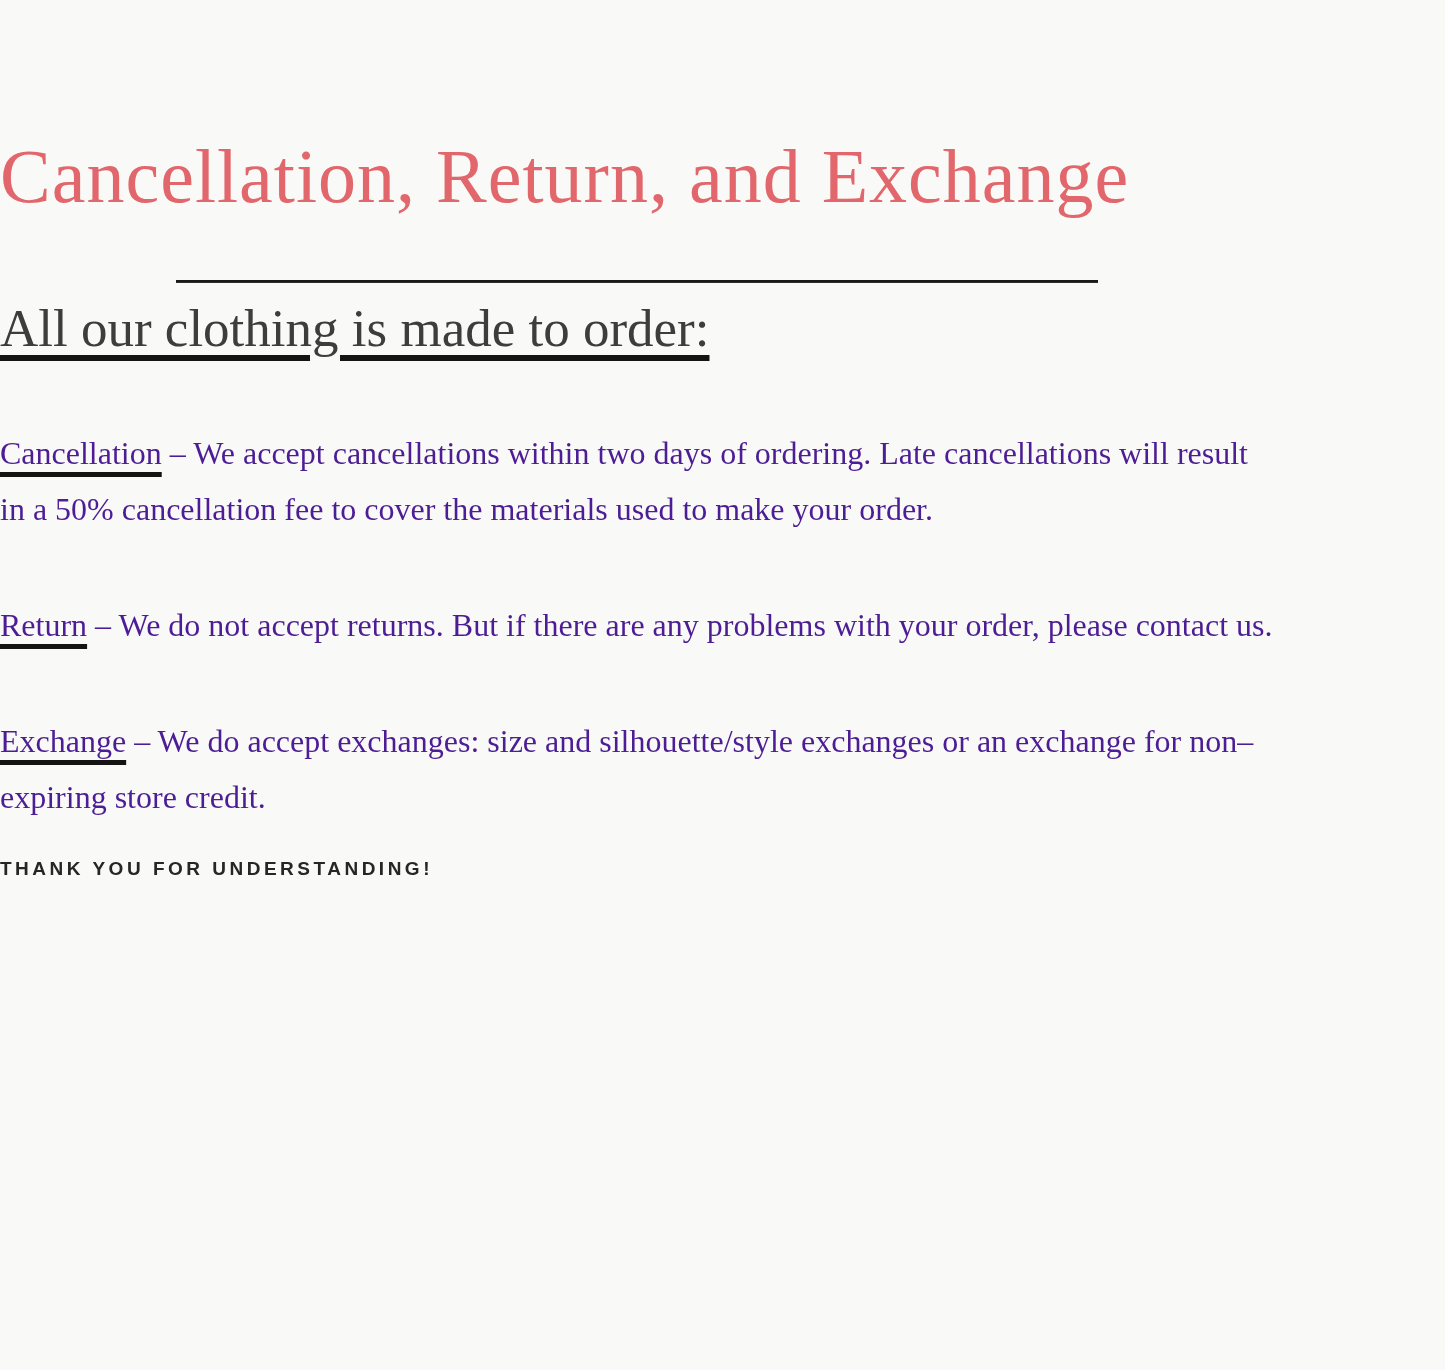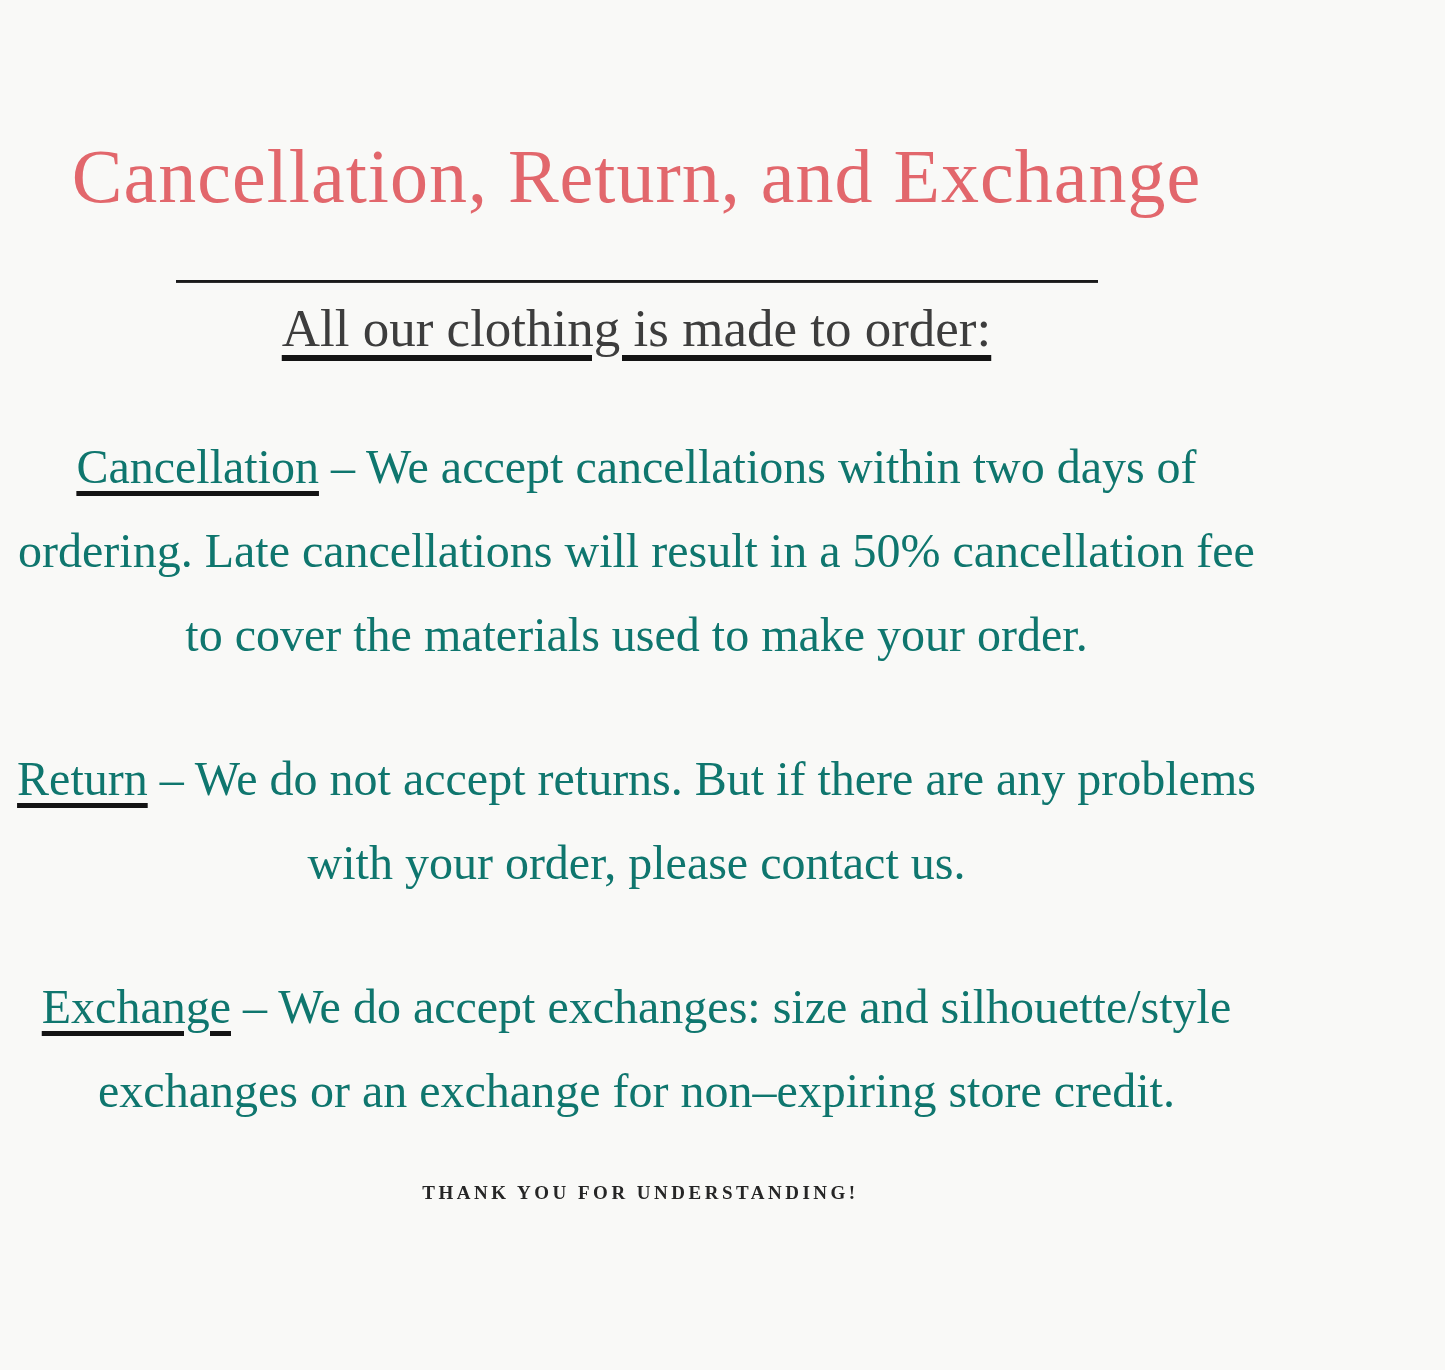--- a/index.html
+++ b/index.html
@@ -6,21 +6,20 @@
   html, body { width: 1445px; height: 1370px; }
   body {
     background: var(--bg, #f9f9f7);
     font-family: "Liberation Serif", serif;
     overflow: hidden;
   }
   .page {
     width: 1273px;
     height: 1370px;
     padding-top: 118px;
-    text-align: center;
   }
   .title {
     font-family: "Liberation Serif", serif;
     font-weight: 400;
     font-size: 76px;
     line-height: 1.55;
     letter-spacing: 1px;
     color: var(--title-color, #e2676c);
   }
   .divider {
@@ -39,39 +38,38 @@
   }
   .subtitle .u-text {
     text-decoration: underline;
     text-decoration-thickness: 6px;
     text-decoration-color: #141414;
     text-underline-offset: 9px;
   }
   .section {
     max-width: 1310px;
     margin: 60px auto 0 auto;
-    font-size: 48px;
+    font-size: 32px;
     line-height: 1.75;
-    color: #0f766e;
+    color: #4c1d95;
   }
   .section .heading {
     text-decoration: underline;
     text-decoration-thickness: 5px;
     text-decoration-color: #141414;
     text-underline-offset: 8px;
   }
   .footer {
-    margin-top: 44px;
-    font-family: Liberation Serif, serif;
+    margin-top: 28px;
+    font-family: Liberation Sans, sans-serif;
     font-weight: 700;
     font-size: 19px;
     letter-spacing: 3.5px;
     line-height: 1.65;
     color: #262626;
-    padding-left: 8px;
   }
 </style>
 </head>
 <body>
 
 <div class="page">
 
   <h1 class="title"><span>Cancellation, Return, and Exchange</span><br></h1>
 
   <div class="divider"></div>

